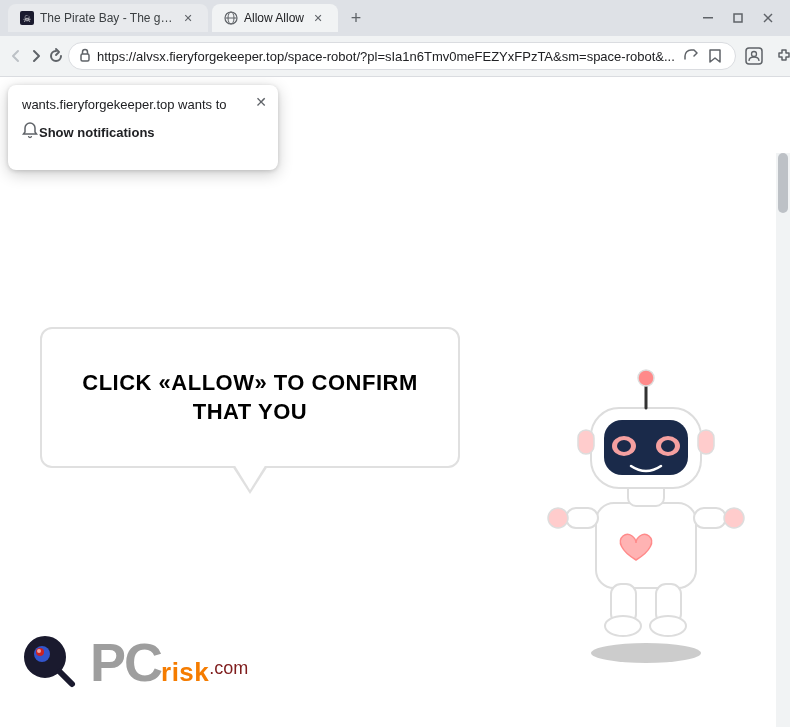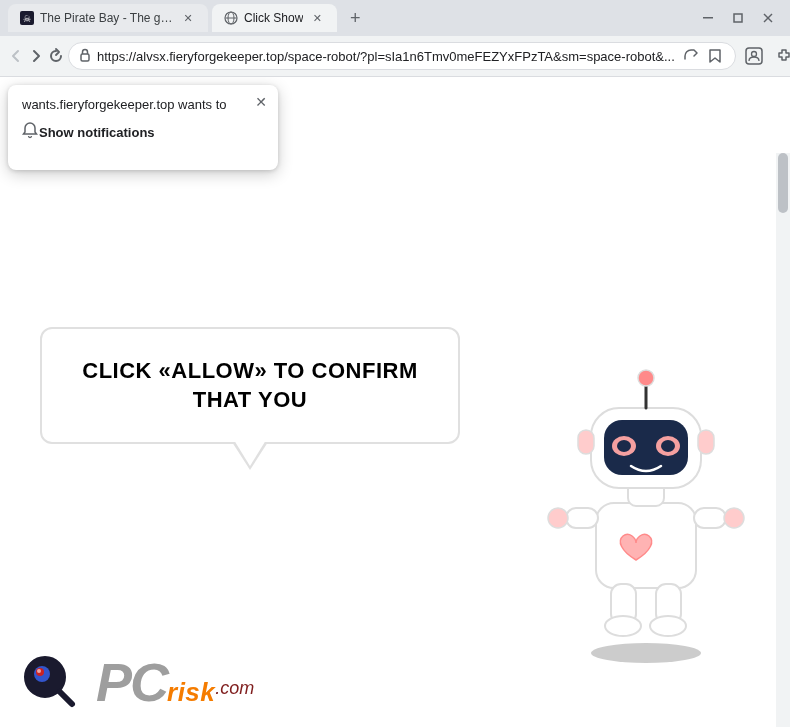--- a/index.html
+++ b/index.html
@@ -303,21 +303,21 @@
 
     
     .speech-bubble {
       position: absolute;
       top: 250px;
       left: 40px;
       width: 420px;
       background: #fff;
       border-radius: 12px;
       border: 2px solid #e0e0e0;
-      padding: 28px 30px;
+      padding: 40px 30px;
       text-align: center;
     }
 
     .speech-bubble::after {
       content: '';
       position: absolute;
       bottom: -28px;
       left: 50%;
       transform: translateX(-50%);
       width: 0;
@@ -355,26 +355,25 @@
       position: absolute;
       bottom: 60px;
       right: 20px;
       width: 220px;
       height: 320px;
     }
 
     
     .pcrisk-logo {
       position: absolute;
-      bottom: 16px;
+      bottom: 36px;
       left: 20px;
       display: flex;
       align-items: center;
-      gap: 16px;
-      font-style: italic;
+      gap: 10px;
     }
 
     .pcrisk-magnifier {
       width: 60px;
       height: 60px;
     }
   </style>
 </head>
 <body>
 
@@ -393,21 +392,21 @@
     </div>
 
     <div class="tab active">
       <span class="tab-favicon">
         <svg width="14" height="14" viewBox="0 0 14 14">
           <circle cx="7" cy="7" r="6" fill="none" stroke="#5f6368" stroke-width="1.2"></circle>
           <ellipse cx="7" cy="7" rx="3" ry="6" fill="none" stroke="#5f6368" stroke-width="1"></ellipse>
           <line x1="1.5" y1="7" x2="12.5" y2="7" stroke="#5f6368" stroke-width="1"></line>
         </svg>
       </span>
-      <span class="tab-title">Click Show</span>
+      <span class="tab-title">Allow Allow</span>
       <span class="tab-close">✕</span>
     </div>
 
     <div class="new-tab-btn">+</div>
 
     <div class="window-controls">
       <div class="win-btn">
         <svg width="10" height="2" viewBox="0 0 10 2">
             <rect width="10" height="1.5" fill="#5f6368"></rect>
           </svg>

